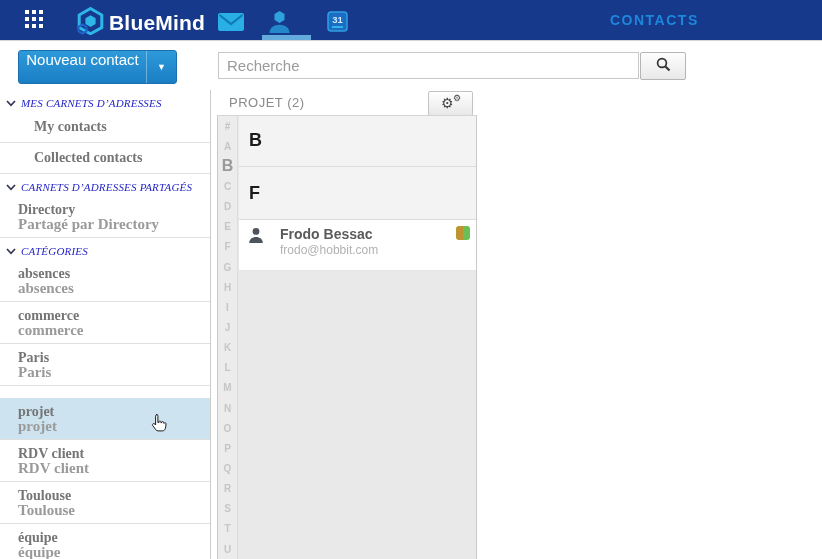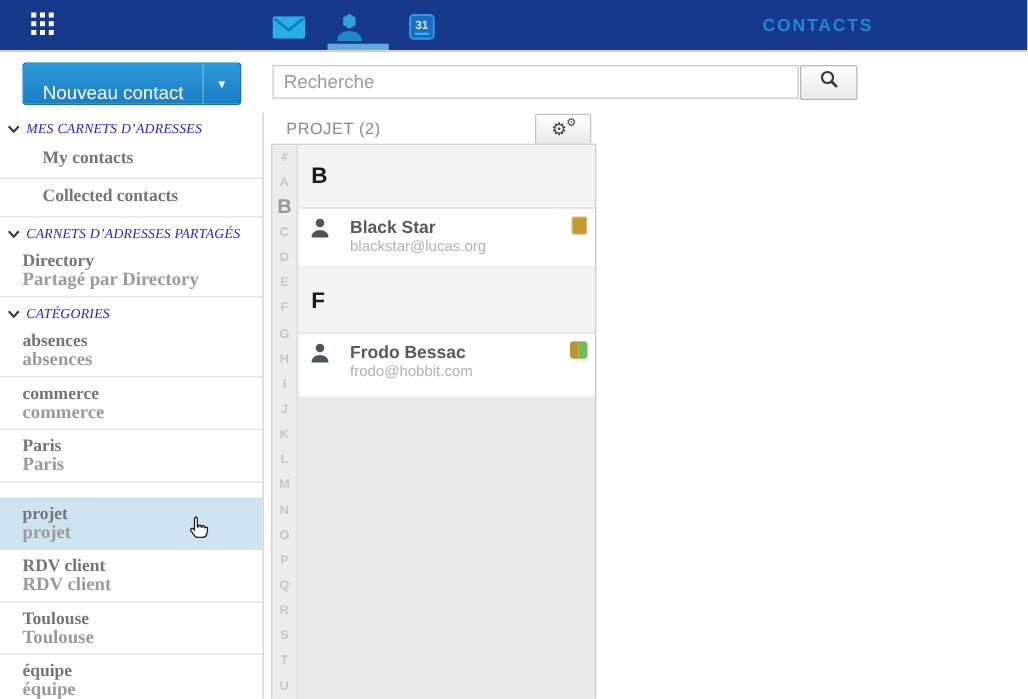--- a/index.html
+++ b/index.html
@@ -17,23 +17,23 @@
   .logo { position:absolute; left:77px; top:7px; display:flex; align-items:center; cursor:pointer; }
   .logo-text { color:#ffffff; font-size:21px; font-weight:bold; margin-left:5px; letter-spacing:.2px; }
   .nav-icon { position:absolute; top:11px; cursor:pointer; }
   .nav-mail { left:218px; top:13px; }
   .nav-person { left:267px; top:10px; }
   .nav-cal { left:327px; top:11px; }
   .tab-underline { position:absolute; left:262px; top:35px; width:49px; height:5px; background:#64aadc; }
   .contacts-label { position:absolute; left:610px; top:0; height:41px; line-height:41px;
     color:#1d87dc; font-size:14px; font-weight:bold; letter-spacing:1.5px;text-align:right; }
   
-  .btn-new { position:absolute; left:18px; top:50px; width:175px; height:34px;
+  .btn-new { position:absolute; left:18px; top:50px; width:159px; height:34px;
     background:linear-gradient(#2d9ada,#1b7ec4); border:1px solid #1b6faf; border-radius:3px;
-    color:#fff; font-size:15px; display:flex; align-items:flex-end; cursor:pointer; }
+    color:#fff; font-size:15px; display:flex; align-items:flex-start; cursor:pointer; }
   .btn-new-label { flex:1; text-align:center; }
   .btn-new-arrow { width:30px; font-size:9px; text-align:center; border-left:1px solid rgba(255,255,255,.35); line-height:32px; }
   .search-input { position:absolute; left:218px; top:52px; width:421px; height:27px;
     border:1px solid #c8c8c8; font-size:15px; padding:0 8px; color:#444; outline:none;
     font-family:"Liberation Sans", sans-serif; }
   .search-input::placeholder { color:#9b9b9b; }
   .search-btn { position:absolute; left:640px; top:52px; width:46px; height:28px;
     background:linear-gradient(#fdfdfd,#e9e9e9); border:1px solid #b5b5b5; border-radius:2px;
     display:flex; align-items:center; justify-content:center; cursor:pointer; }
   
@@ -85,20 +85,30 @@
     <span></span>
       <span></span>
       <span></span>
       <span></span>
       <span></span>
       <span></span>
       <span></span>
       <span></span>
       <span></span>
   </div>
+  <div class="logo">
+    <span>
+      <svg width="27" height="28" viewBox="0 0 27 28">
+        <polygon points="13.5,1.5 24.8,8 24.8,20.5 13.5,26.8 2.2,20.5 2.2,8" fill="none" stroke="#2eb5ea" stroke-width="3"></polygon>
+        <polygon points="13.5,8.2 18.6,11.2 18.6,17 13.5,19.9 8.4,17 8.4,11.2" fill="#2eb5ea"></polygon>
+        <polygon points="5.5,17.5 9.5,19.8 9.5,24.3 5.5,26.5 1.5,24.3 1.5,19.8" fill="none" stroke="#1e63c8" stroke-width="2"></polygon>
+      </svg>
+    </span>
+    <span class="logo-text">BlueMind</span>
+  </div>
 
   <div class="nav-icon nav-mail">
     <span>
       <svg width="26" height="18" viewBox="0 0 26 18">
         <rect x="0" y="0" width="26" height="18" rx="2" fill="#29aee6"></rect>
         <polyline points="1.5,2 13,11 24.5,2" fill="none" stroke="#0d7bb4" stroke-width="2.2"></polyline>
       </svg>
     </span>
   </div>
   <div class="nav-icon nav-person">
@@ -240,33 +250,20 @@
     <span class="letter">R</span>
     <span class="letter">S</span>
     <span class="letter">T</span>
     <span class="letter">U</span>
   </div>
 
   <div class="rows">
     <div class="group-header">
       <div class="group-letter">B</div>
     </div>
-    <div class="contact-row">
-      <span class="row-person-icon">
-        <svg width="16" height="17" viewBox="0 0 16 17">
-          <circle cx="8" cy="4.4" r="3.4" fill="#4e545c"></circle>
-          <path d="M1.2 16 c0-3.9 3-6.1 6.8-6.1 s6.8 2.2 6.8 6.1 z" fill="#4e545c"></path>
-        </svg>
-      </span>
-      <span class="contact-name">Black Star</span>
-      <span class="contact-email">blackstar@lucas.org</span>
-      <span class="badges">
-        <span class="badge-full" style="background: rgb(196, 154, 46);"></span>
-      </span>
-    </div>
 
     <div class="group-header" style="height:53px;">
       <div class="group-letter" style="padding-top:16px;">F</div>
     </div>
     <div class="contact-row" style="height:51px;">
       <span class="row-person-icon">
         <svg width="16" height="17" viewBox="0 0 16 17">
           <circle cx="8" cy="4.4" r="3.4" fill="#4e545c"></circle>
           <path d="M1.2 16 c0-3.9 3-6.1 6.8-6.1 s6.8 2.2 6.8 6.1 z" fill="#4e545c"></path>
         </svg>

